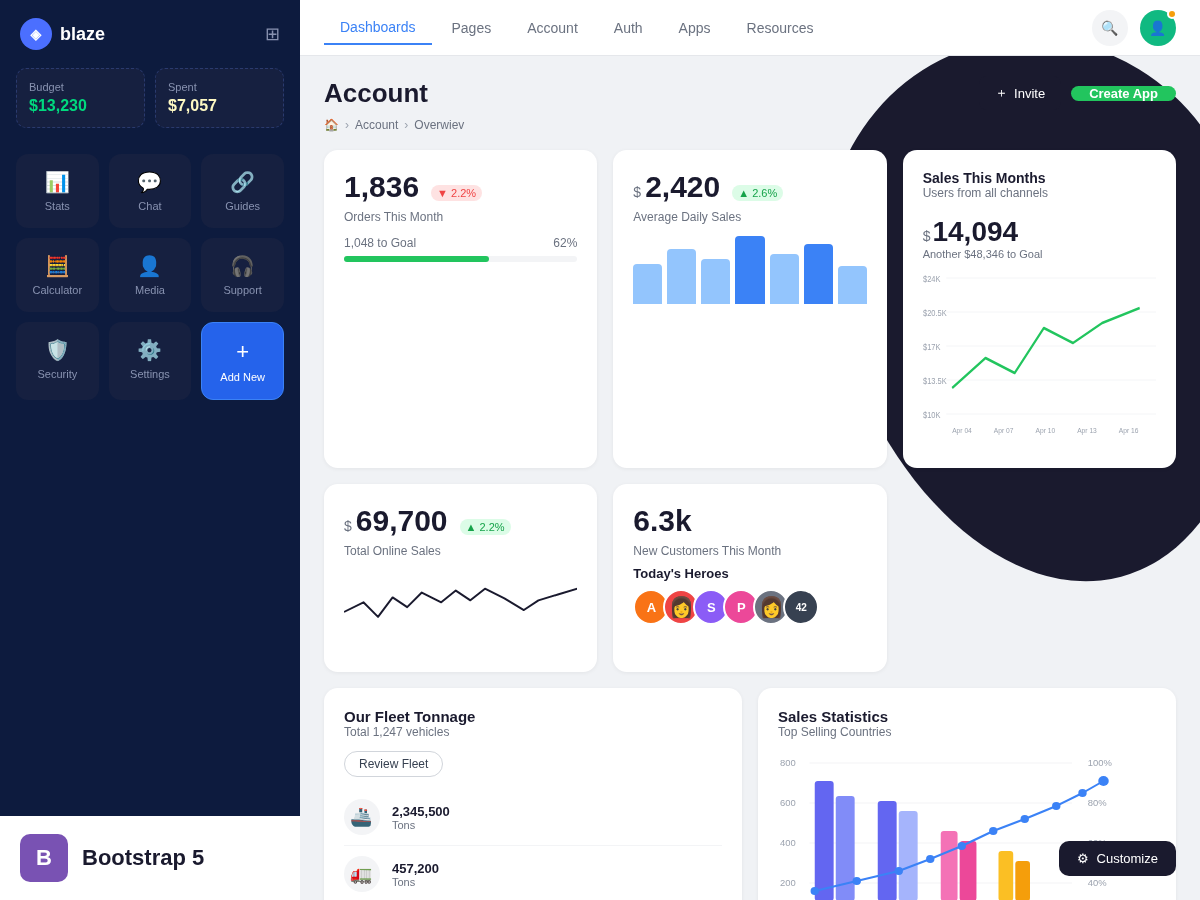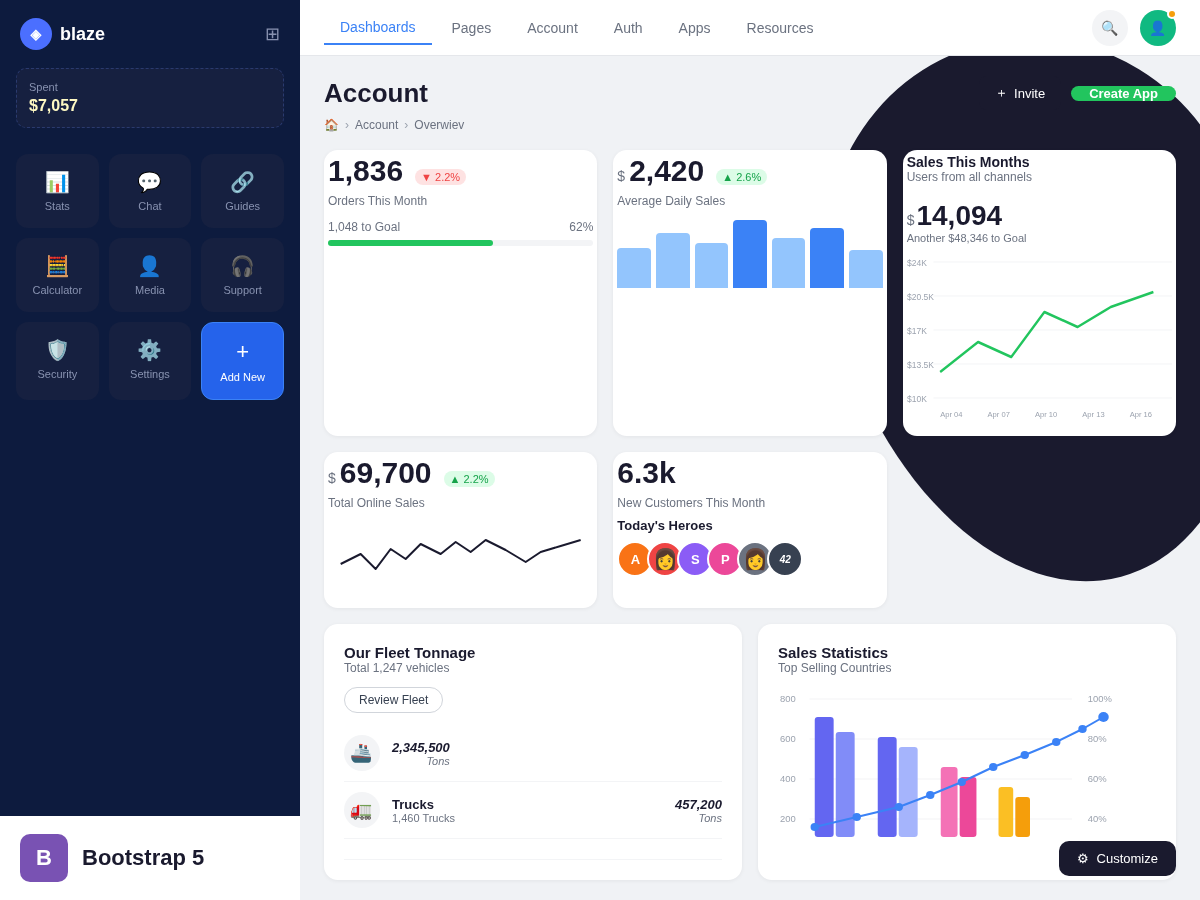--- a/index.html
+++ b/index.html
@@ -253,21 +253,21 @@
       display: grid;
       grid-template-columns: 1fr 1fr 1fr;
       gap: 16px;
       margin-bottom: 16px;
       position: relative; z-index: 2;
     }
 
     .stat-card {
       background: white;
       border-radius: 14px;
-      padding: 4px;
+      padding: 20px;
       box-shadow: 0 1px 4px rgba(0,0,0,0.06);
     }
 
     .stat-number { font-size: 30px; font-weight: 700; color: #1a1a2e; }
     .stat-label { font-size: 12px; color: #6b7280; margin-top: 6px; }
     .stat-badge {
       display: inline-flex;
       align-items: center;
       gap: 2px;
       font-size: 11px;
@@ -369,21 +369,21 @@
     .fleet-icon {
       width: 36px; height: 36px;
       background: #f3f4f6;
       border-radius: 50%;
       display: flex; align-items: center; justify-content: center;
       font-size: 18px;
     }
     .fleet-info { flex: 1; }
     .fleet-name { font-size: 13px; font-weight: 600; color: #1a1a2e; }
     .fleet-count { font-size: 11px; color: #6b7280; }
-    .fleet-value { text-align: right; font-style: italic; }
+    .fleet-value { text-align: left; }
     .fleet-tons { font-size: 13px; font-weight: 600; color: #1a1a2e; }
     .fleet-unit { font-size: 11px; color: #6b7280; }
 
     
     .sales-stats-card { position: relative; overflow: hidden; }
 
     
     .customize-btn {
       position: fixed;
       bottom: 24px;
@@ -407,20 +407,24 @@
 <div class="sidebar">
   <div class="sidebar-header">
     <div class="sidebar-logo">
       <div class="logo-icon">◈</div>
       <span>blaze</span>
     </div>
     <div class="sidebar-menu-icon">⊞</div>
   </div>
 
   <div class="budget-row">
+    <div class="budget-card">
+      <div class="budget-label">Budget</div>
+      <div class="budget-value green">$13,230</div>
+    </div>
     <div class="budget-card">
       <div class="budget-label">Spent</div>
       <div class="budget-value red">$7,057</div>
     </div>
   </div>
 
   <div class="grid-section">
     <button class="grid-btn">
       <span class="icon">📊</span>
       <span class="label">Stats</span>
@@ -602,21 +606,21 @@
           <div class="heroes-avatars">
             <div class="hero-avatar" style="background:#f97316;">A</div>
             <div class="hero-avatar" style="background:#ef4444;padding:0;overflow:hidden;">
               <span style="font-size:20px;">👩</span>
             </div>
             <div class="hero-avatar" style="background:#8b5cf6;">S</div>
             <div class="hero-avatar" style="background:#ec4899;">P</div>
             <div class="hero-avatar" style="background:#6b7280;overflow:hidden;">
               <span style="font-size:20px;">👩</span>
             </div>
-            <div class="hero-avatar" style="background:#374151;font-size:10px;font-style:italic;">42</div>
+            <div class="hero-avatar" style="background:#374151;font-size:10px;">42</div>
           </div>
         </div>
       </div>
 
       <div style="background:transparent;"></div>
     </div>
 
     <div class="bottom-grid">
 
       <div class="fleet-card">
@@ -627,24 +631,20 @@
         <div class="fleet-row">
           <div class="fleet-icon">🚢</div>
           <div class="fleet-value">
             <div class="fleet-tons">2,345,500</div>
             <div class="fleet-unit">Tons</div>
           </div>
         </div>
 
         <div class="fleet-row">
           <div class="fleet-icon">🚛</div>
-          <div class="fleet-info">
-            <div class="fleet-name">Trucks</div>
-            <div class="fleet-count">1,460 Trucks</div>
-          </div>
           <div class="fleet-value">
             <div class="fleet-tons">457,200</div>
             <div class="fleet-unit">Tons</div>
           </div>
         </div>
 
         <div class="fleet-row">
           
           
           

